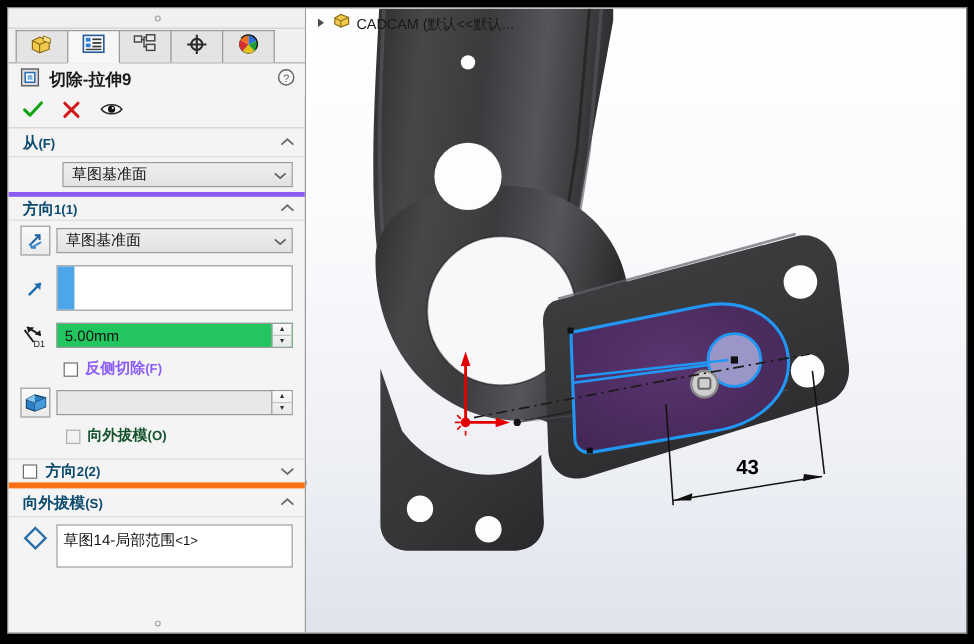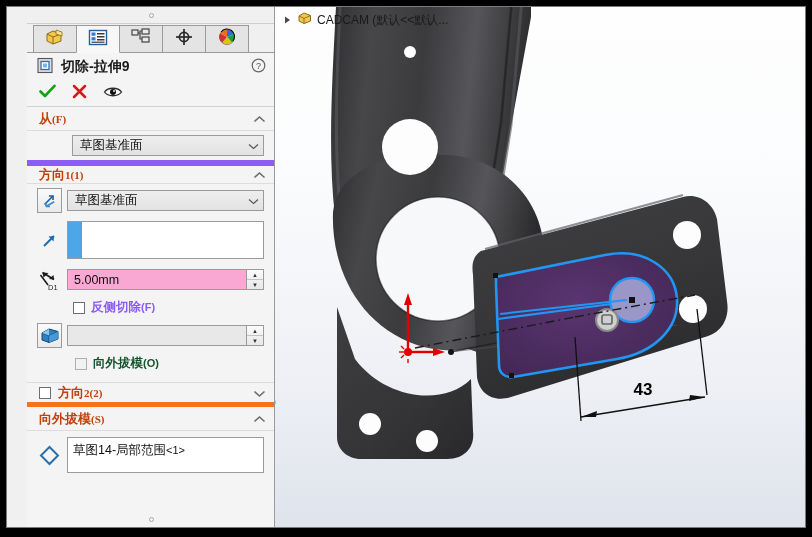--- a/index.html
+++ b/index.html
@@ -21,21 +21,20 @@
   }
 
   
   #pm {
     width: 248px;
     height: 100%;
     background: #f4f4f4;
     position: relative;
     flex: 0 0 248px;
     border-right: 1px solid #9a9a9a;
-    margin-left: 20px;
   }
   .pm-grip {
     height: 17px;
     background: #f0f0f0;
     border-bottom: 1px solid #cfcfcf;
     position: relative;
   }
   .pm-grip .dot {
     position: absolute; left: 50%; top: 6px;
     width: 5px; height: 5px; margin-left: -2px;
@@ -97,22 +96,21 @@
   .sect-head {
     display: flex;
     align-items: center;
     height: 24px;
     padding: 0 8px 0 12px;
     border-bottom: 1px solid #dcdcdc;
   }
   .sect-head .st {
     font-size: 13px;
     font-weight: bold;
-    color: #c2410c;
-    font-family: Liberation Serif, serif;
+    color: #0c4a6e;
   }
   .sect-head .st .sub { font-size: 11px; font-weight: bold; }
   .sect-head .chev { margin-left: auto; }
 
   .row { display: flex; align-items: center; padding: 4px 10px 4px 10px; gap: 5px; }
 
   .combo {
     flex: 1;
     height: 21px;
     background: linear-gradient(#eeeeee, #e2e2e2);
@@ -147,21 +145,21 @@
     width: 25px; height: 25px;
     display: flex; align-items: center; justify-content: center;
     flex: 0 0 25px;
     text-decoration: underline;
   }
 
   .spinfield {
     flex: 1;
     height: 21px;
     border: 1px solid #9b9b9b;
-    background: #f9a8d4;
+    background: #22c55e;
     display: flex;
     align-items: center;
   }
   .spinfield.disabled { background: #e8e8e8; }
   .spinfield .sv {
     flex: 1;
     padding-left: 6px;
     font-size: 12.5px;
     color: #101010;
     white-space: nowrap;
@@ -375,21 +373,21 @@
         <div class="combo">
           <span class="cv">草图基准面</span>
           <span>
             <svg width="11" height="7" viewBox="0 0 11 7">
                 <path d="M1 1.5 L5.5 5.5 L10 1.5" fill="none" stroke="#5c5c5c" stroke-width="1.3"></path>
               </svg>
           </span>
         </div>
       </div>
 
-      <div class="sect-head" style="border-top:6px solid #8b5cf6;">
+      <div class="sect-head" style="border-top:4px solid #8b5cf6;">
         <span class="st"><span>方向</span><span class="sub">1(1)</span></span>
         <span class="chev">
           <svg width="13" height="9" viewBox="0 0 13 9">
               <path d="M1.5 6.5 L6.5 2 L11.5 6.5" fill="none" stroke="#6d6d6d" stroke-width="1.6"></path>
             </svg>
         </span>
       </div>
 
       <div class="row">
         <div class="iconbtn">
@@ -484,21 +482,21 @@
       </div>
 
       <div class="sect-head">
         <span class="st"><span>向外拔模</span><span class="sub">(S)</span></span>
         <span class="chev">
           <svg width="13" height="9" viewBox="0 0 13 9">
               <path d="M1.5 6.5 L6.5 2 L11.5 6.5" fill="none" stroke="#6d6d6d" stroke-width="1.6"></path>
             </svg>
         </span>
       </div>
-      <div class="row" style="align-items:center;padding-top:6px;">
+      <div class="row" style="align-items:flex-start;padding-top:6px;">
         <div class="iconplain" style="height:22px;">
           <svg width="21" height="21" viewBox="0 0 21 21">
             <path d="M10.5 2 L19 10.5 L10.5 19 L2 10.5 Z" fill="none" stroke="#2b6ea8" stroke-width="2"></path>
           </svg>
         </div>
         <div class="profbox">
           <span>草图14-局部范围</span><span class="sm">&lt;1&gt;</span>
         </div>
       </div>
     </div>

